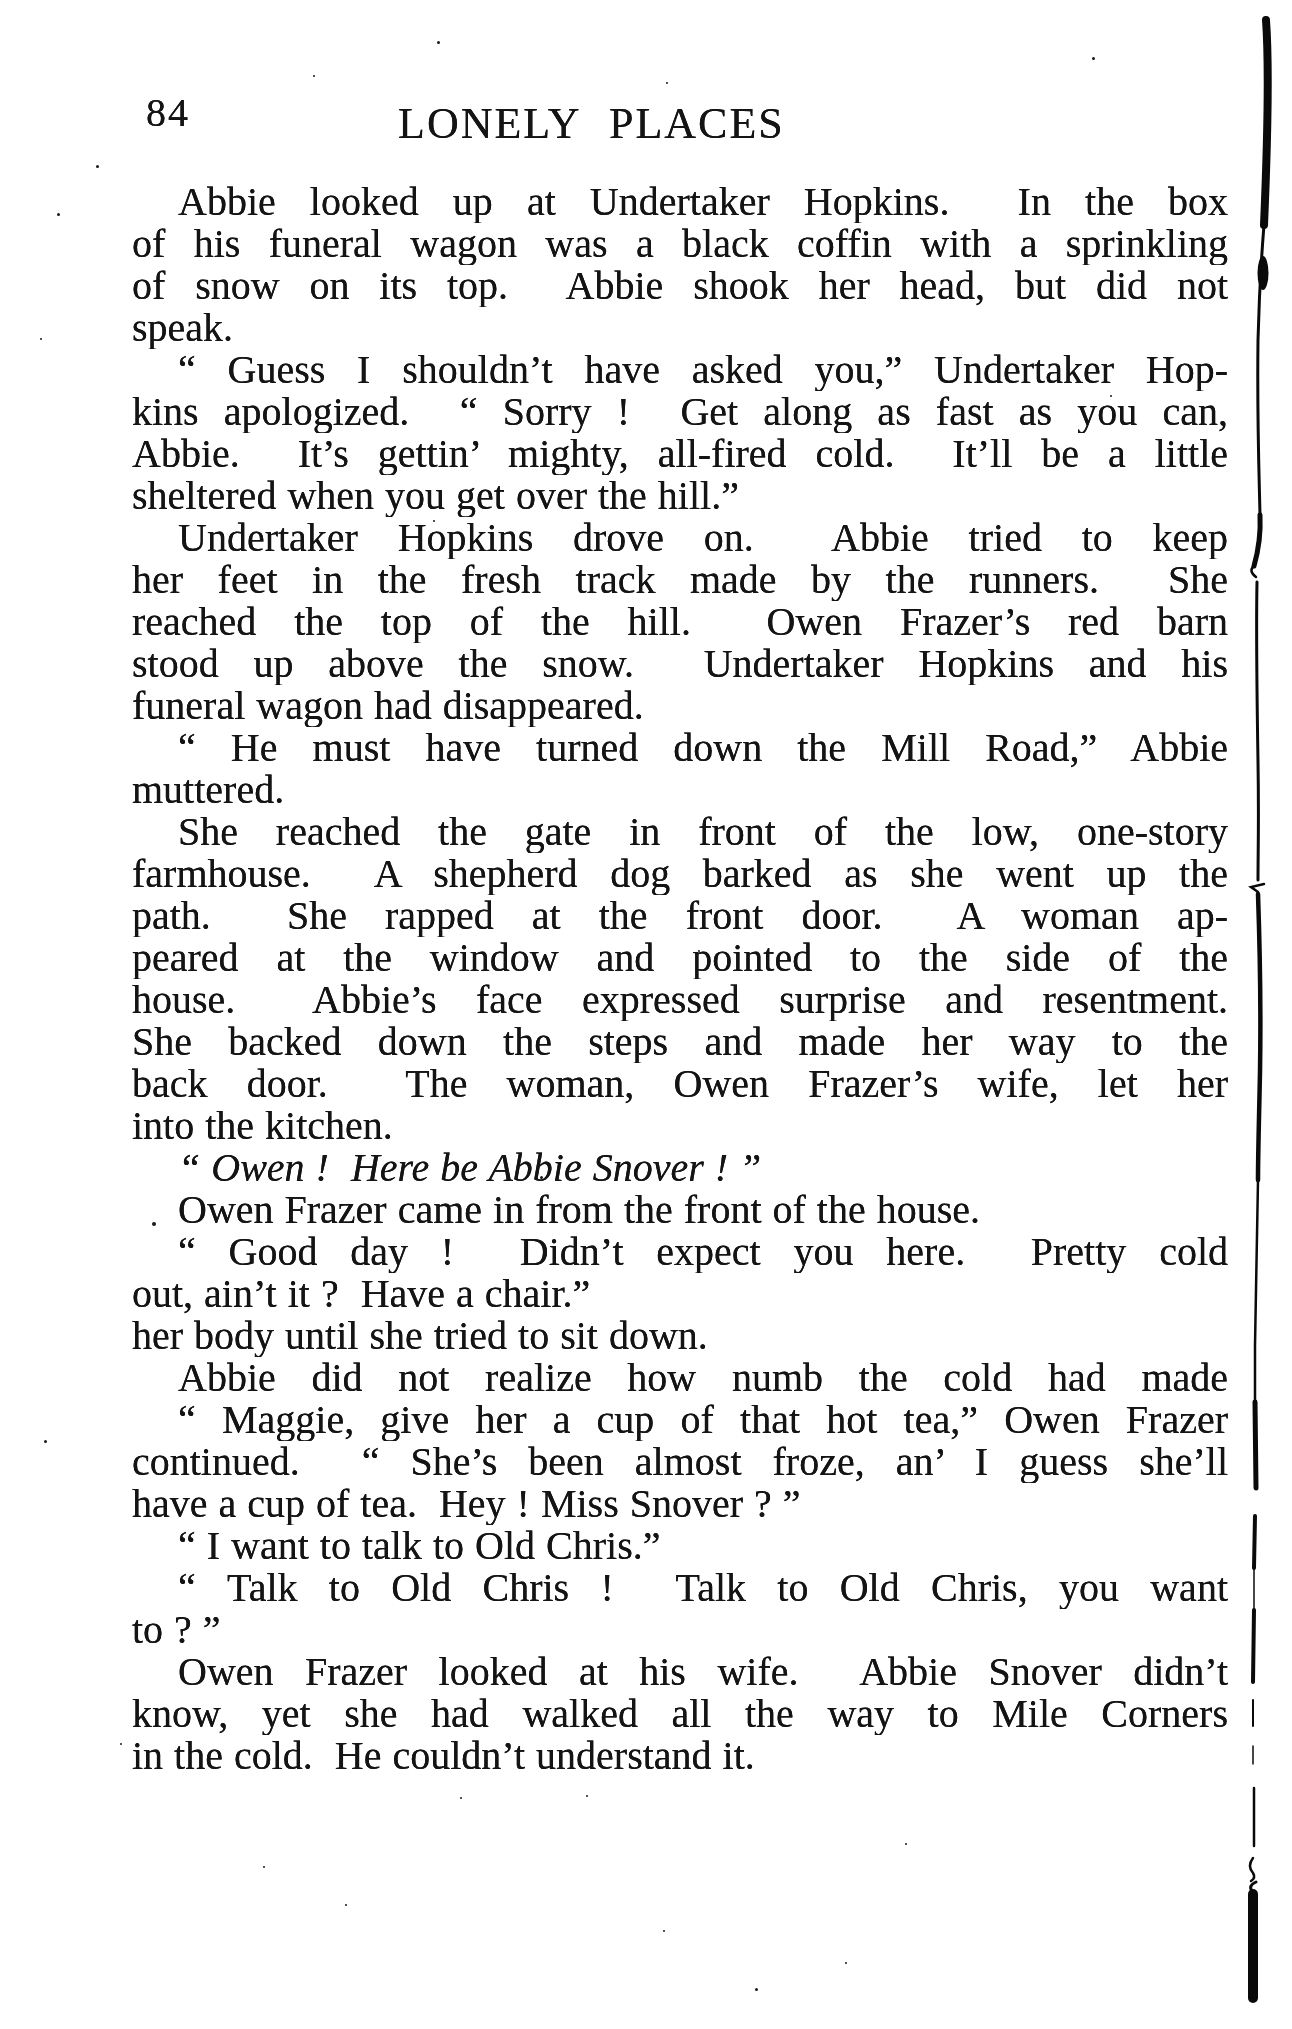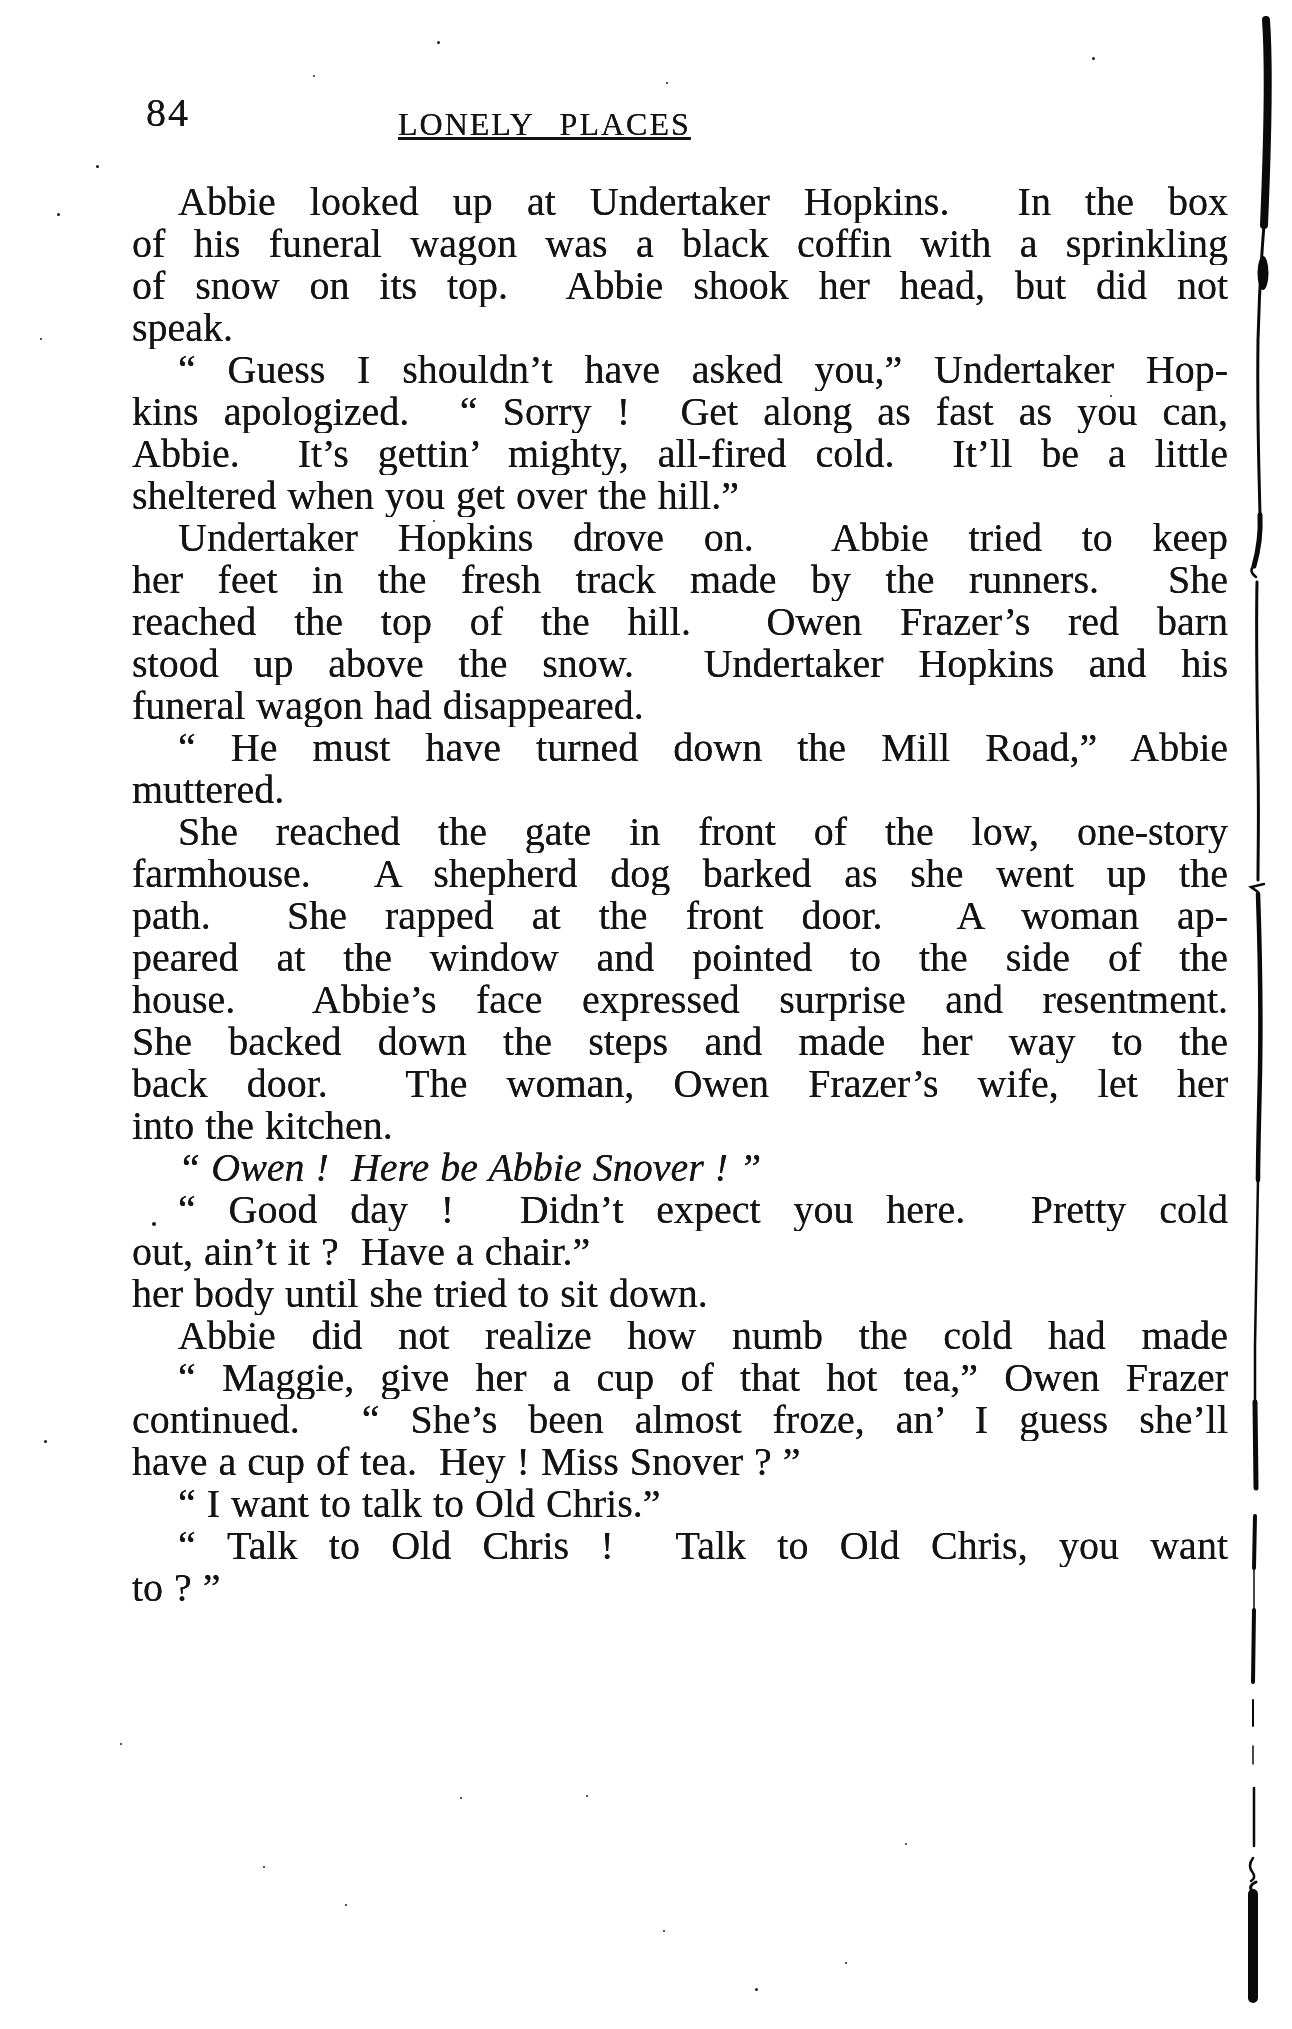--- a/index.html
+++ b/index.html
@@ -14,26 +14,25 @@
   .page-number{
     position:absolute;
     left:146px;top:93px;
     font-size:40px;line-height:40px;
     letter-spacing:2px;
     text-shadow:0 0 0.6px currentColor;
   }
   .running-head{
     position:absolute;
     left:398px;top:106px;
-    font-size:32px;line-height:36px;
+    font-size:44px;line-height:36px;
     letter-spacing:2px;
     word-spacing:16px;
     white-space:nowrap;
     text-shadow:0 0 0.6px currentColor;
-    text-decoration:underline;
   }
   .text-block{
     position:absolute;
     left:132px;top:181px;
     width:1096px;
     font-size:40px;
     line-height:42px;
     text-shadow:0 0 0.55px currentColor;
   }
   .para{margin:0;padding:0;}
@@ -99,38 +98,46 @@
         <div class="line">peared at the window and pointed to the side of the</div>
         <div class="line">house.&nbsp; Abbie’s face expressed surprise and resentment.</div>
         <div class="line">She backed down the steps and made her way to the</div>
         <div class="line">back door.&nbsp; The woman, Owen Frazer’s wife, let her</div>
         <div class="line last">into the kitchen.</div>
       </div>
       <div class="para italic">
         <div class="line first last">“&nbsp;Owen&nbsp;!&nbsp; Here be Abbie Snover&nbsp;!&nbsp;”</div>
       </div>
       <div class="para">
+        <div class="line first last">Owen Frazer came in from the front of the house.</div>
+      </div>
+      <div class="para">
         <div class="line first">“&nbsp;Good day&nbsp;!&nbsp; Didn’t expect you here.&nbsp; Pretty cold</div>
         <div class="line last">out, ain’t it&nbsp;?&nbsp; Have a chair.”</div>
       </div>
       <div class="para">
         <div class="line last">her body until she tried to sit down.</div>
         <div class="line first">Abbie did not realize how numb the cold had made</div>
       </div>
       <div class="para">
         <div class="line first">“&nbsp;Maggie, give her a cup of that hot tea,” Owen Frazer</div>
         <div class="line">continued.&nbsp; “&nbsp;She’s been almost froze, an’ I guess she’ll</div>
         <div class="line last">have a cup of tea.&nbsp; Hey&nbsp;! Miss Snover&nbsp;?&nbsp;”</div>
       </div>
       <div class="para">
         <div class="line first last">“&nbsp;I want to talk to Old Chris.”</div>
       </div>
       <div class="para">
         <div class="line first">“&nbsp;Talk to Old Chris&nbsp;!&nbsp; Talk to Old Chris, you want</div>
         <div class="line last">to&nbsp;?&nbsp;”</div>
+      </div>
+      <div class="para">
+        <div class="line first">Owen Frazer looked at his wife.&nbsp; Abbie Snover didn’t</div>
+        <div class="line">know, yet she had walked all the way to Mile Corners</div>
+        <div class="line last">in the cold.&nbsp; He couldn’t understand it.</div>
       </div>
     </div>
 
   <svg class="edge-shadow" width="1292" height="2029" viewBox="0 0 1292 2029">
     <g stroke="#0a0a0a" fill="none" stroke-linecap="round">
       <path d="M1266,20 C1269,62 1268,132 1264,225" stroke-width="8"></path>
       <path d="M1264,225 C1261,262 1259,300 1258,340 C1257,420 1259,470 1260,515" stroke-width="3"></path>
       <path d="M1260,515 C1261,536 1258,552 1254,566" stroke-width="5"></path>
       <path d="M1254,566 q-6,5 2,11" stroke-width="2.5"></path>
       <path d="M1257,582 C1256,632 1257,700 1258,762 C1259,822 1258,852 1258,880" stroke-width="3"></path>

